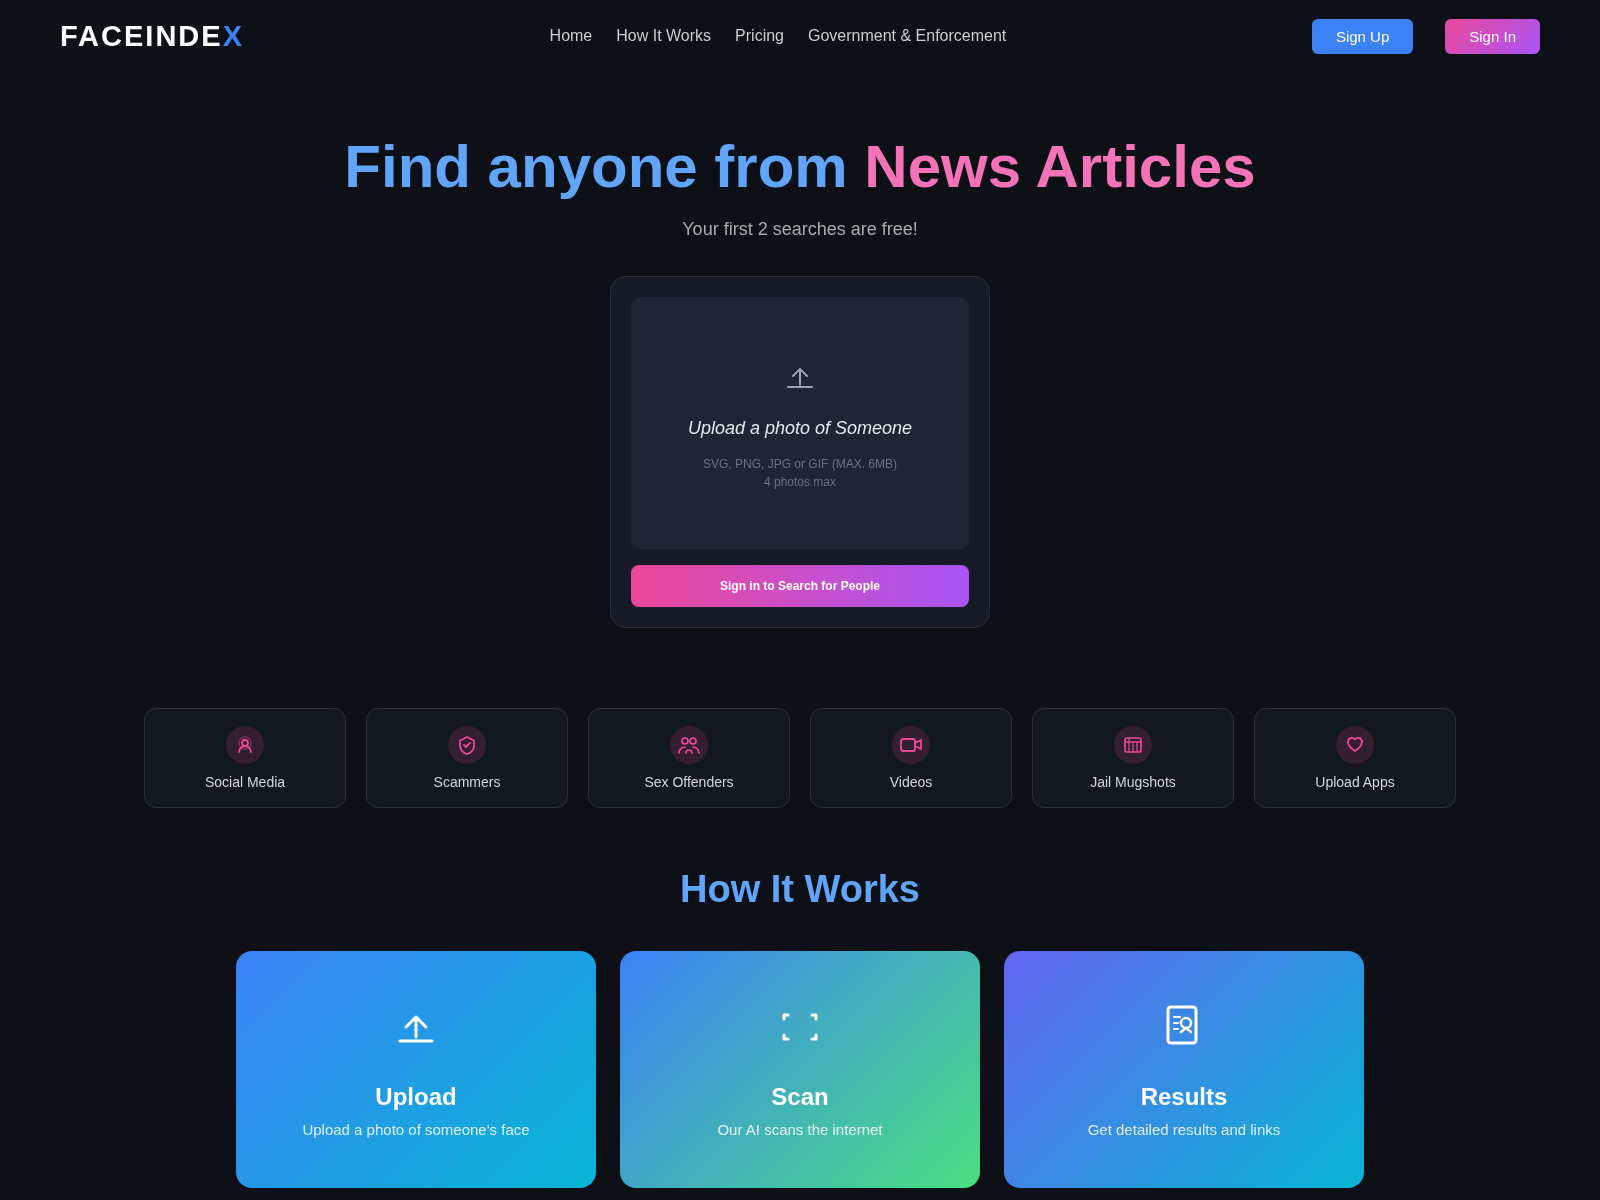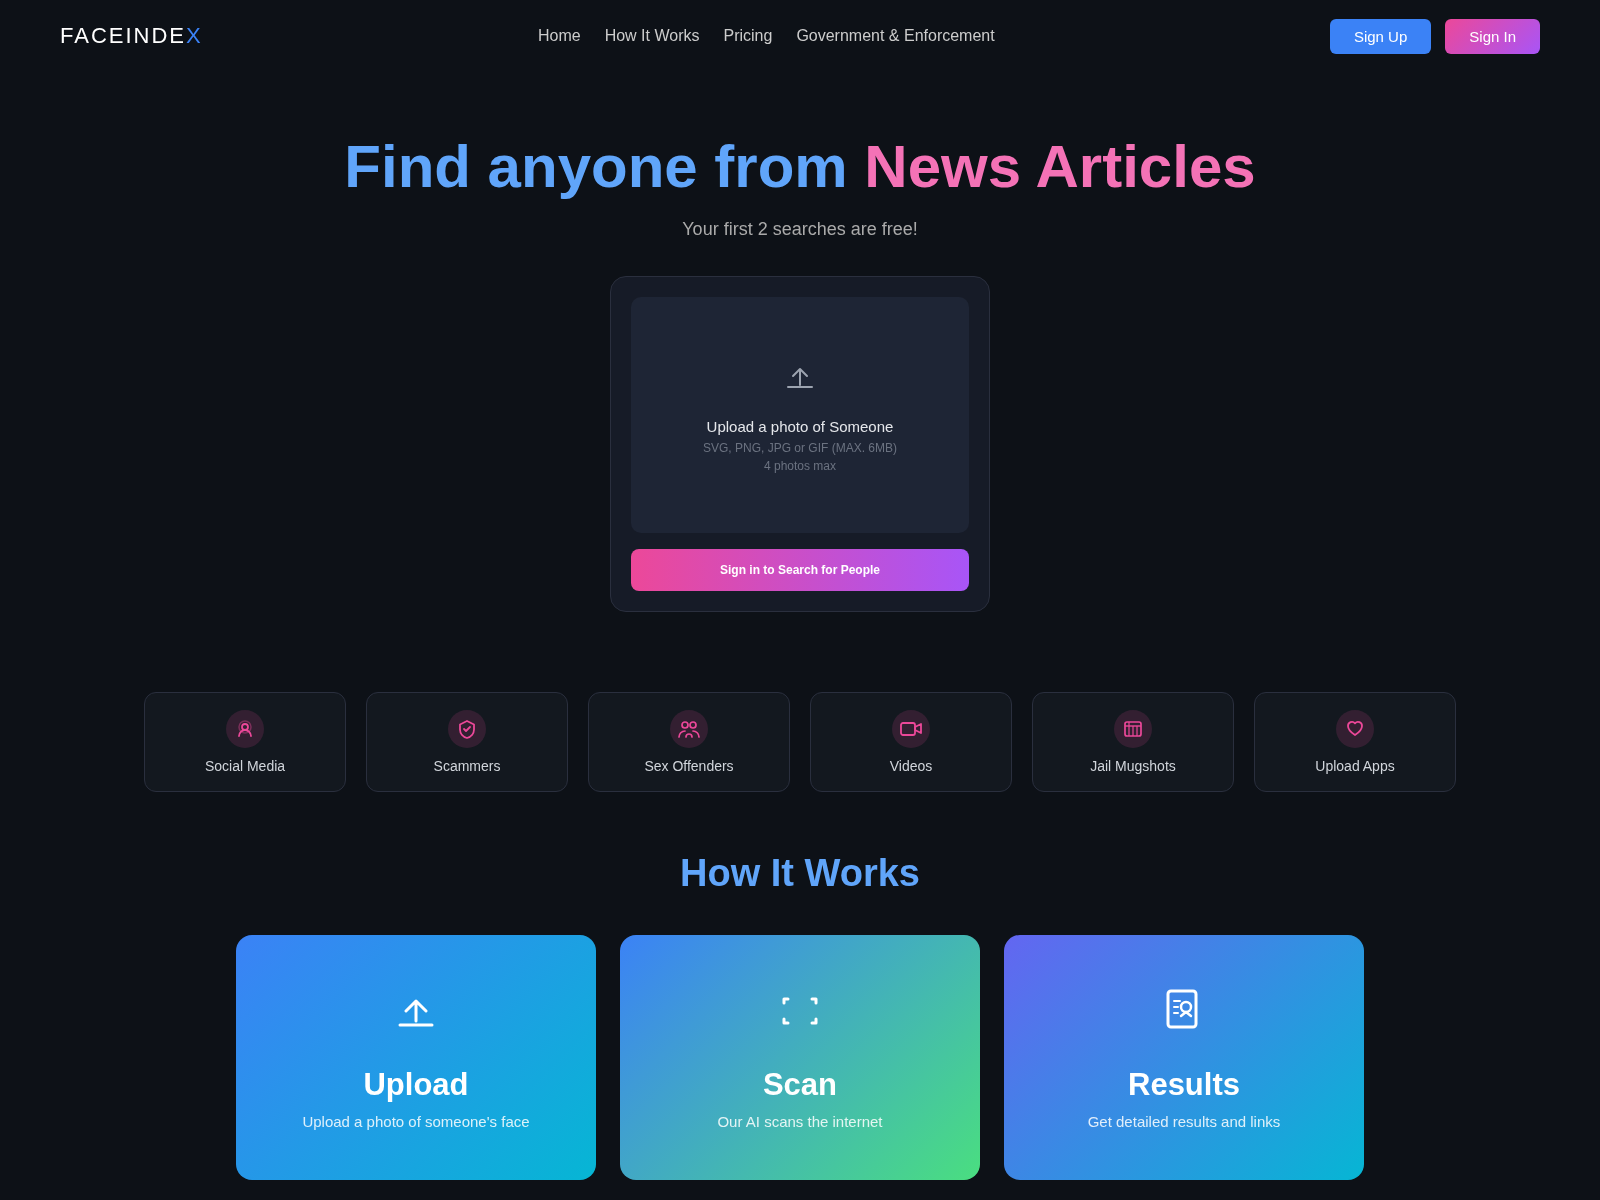--- a/index.html
+++ b/index.html
@@ -16,39 +16,39 @@
       display: flex;
       align-items: center;
       justify-content: space-between;
       padding: 0 60px;
       height: 72px;
       background: #0d1117;
       position: relative;
       z-index: 10;
     }
     .nav-logo {
-      font-size: 22px;
-      font-weight: 400;
+      font-size: 29px;
+      font-weight: 700;
       color: #ffffff;
       letter-spacing: 2px;
     }
     .nav-logo span.x-letter { color: #3b82f6; }
     .nav-links {
       display: flex;
       gap: 24px;
       list-style: none;
     }
     .nav-links li a {
       color: #cccccc;
       text-decoration: none;
       font-size: 16px;
     }
     .nav-actions {
       display: flex;
-      gap: 14px;
+      gap: 32px;
     }
     .btn-signup {
       background: #3b82f6;
       color: #fff;
       border: none;
       padding: 9px 24px;
       border-radius: 6px;
       font-size: 15px;
       cursor: pointer;
     }
@@ -96,23 +96,24 @@
       text-align: center;
       cursor: pointer;
       margin-bottom: 16px;
     }
     .upload-icon {
       font-size: 36px;
       color: #9ca3af;
       margin-bottom: 12px;
     }
     .upload-label {
-      font-size: 15px;
+      font-size: 18px;
       color: #e5e7eb;
-      margin-bottom: 6px;
+      margin-bottom: 18px;
+      font-style: italic;
     }
     .upload-formats {
       font-size: 12px;
       color: #6b7280;
       margin-bottom: 4px;
     }
     .upload-max {
       font-size: 12px;
       color: #6b7280;
     }
@@ -197,21 +198,21 @@
     }
     .step-card.results-card {
       background: linear-gradient(135deg, #6366f1, #06b6d4);
     }
     .step-icon {
       font-size: 44px;
       margin-bottom: 20px;
       color: white;
     }
     .step-title {
-      font-size: 31px;
+      font-size: 24px;
       font-weight: 700;
       color: white;
       margin-bottom: 10px;
     }
     .step-desc {
       font-size: 15px;
       color: rgba(255,255,255,0.85);
     }
   </style>
 </head>

